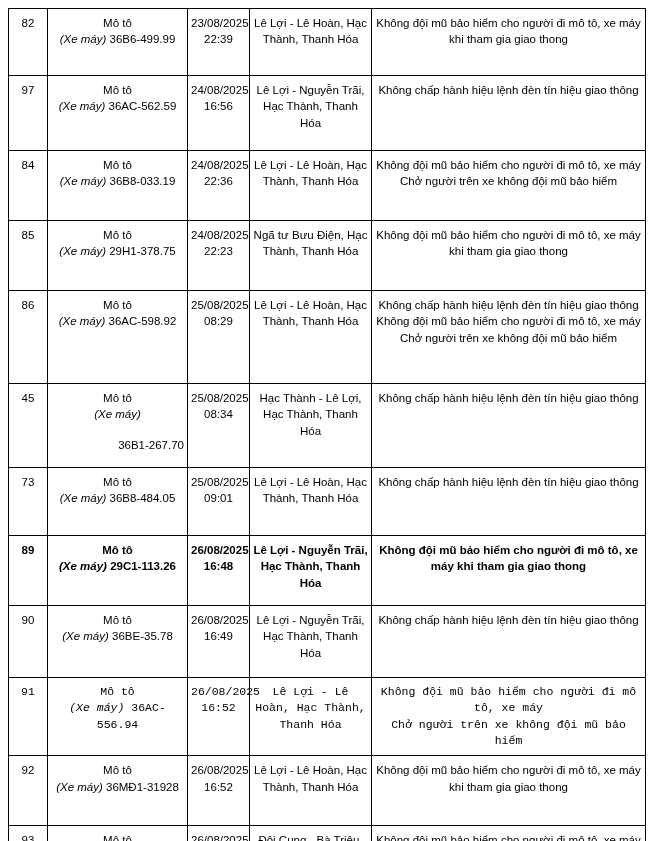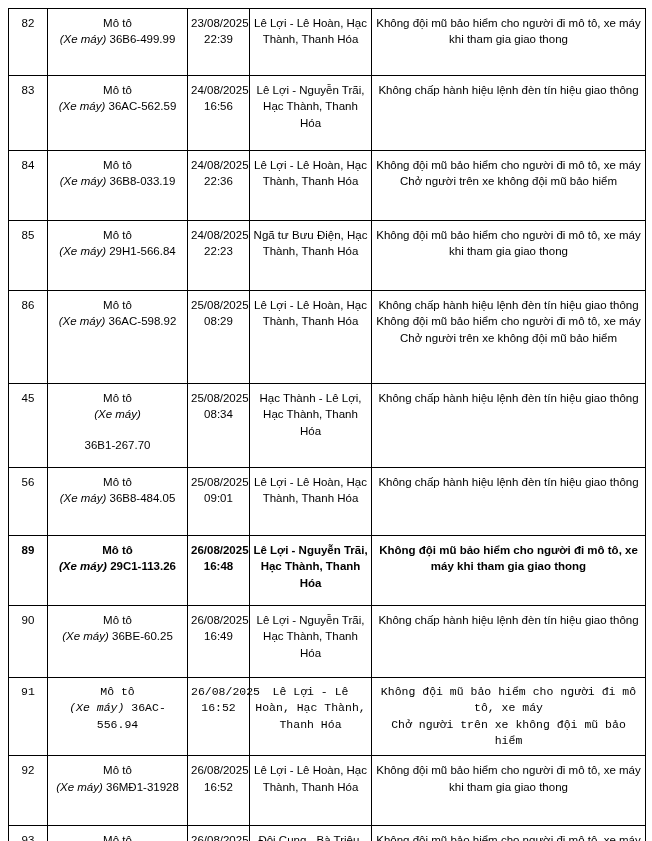--- a/index.html
+++ b/index.html
@@ -55,20 +55,21 @@
   }
   td.cell-vehicle .veh-paren {
     font-style: italic;
   }
   td.cell-vehicle.split .veh-paren-line {
     display: block;
   }
   td.cell-vehicle.split .veh-plate-alone {
     display: block;
     margin-top: 14px;
+    text-align: right;
   }
   td.cell-time .t-date { display: block; }
   td.cell-time .t-time { display: block; }
   td.cell-place {
     line-height: 1.45;
   }
   td.cell-viol .viol-line {
     display: block;
   }
   .row-82 td { height: 54px; }
@@ -106,21 +107,21 @@
           <td class="cell-time">
             <span class="t-date">23/08/2025</span>
             <span class="t-time">22:39</span>
           </td>
           <td class="cell-place">Lê Lợi - Lê Hoàn, Hạc Thành, Thanh Hóa</td>
           <td class="cell-viol">
             <span class="viol-line">Không đội mũ bảo hiểm cho người đi mô tô, xe máy khi tham gia giao thong</span>
           </td>
         </tr>
         <tr class="row-83">
-          <td class="cell-index">83</td>
+          <td class="cell-index">97</td>
           <td class="cell-vehicle">
             <span class="veh-type">Mô tô</span>
             <span class="veh-plate-line"><span class="veh-paren">(Xe máy)</span> <span>36AC-562.59</span></span>
           </td>
           <td class="cell-time">
             <span class="t-date">24/08/2025</span>
             <span class="t-time">16:56</span>
           </td>
           <td class="cell-place">Lê Lợi - Nguyễn Trãi, Hạc Thành, Thanh Hóa</td>
           <td class="cell-viol">
@@ -140,21 +141,21 @@
           <td class="cell-place">Lê Lợi - Lê Hoàn, Hạc Thành, Thanh Hóa</td>
           <td class="cell-viol">
             <span class="viol-line">Không đội mũ bảo hiểm cho người đi mô tô, xe máy</span>
             <span class="viol-line">Chở người trên xe không đội mũ bảo hiểm</span>
           </td>
         </tr>
         <tr class="row-85">
           <td class="cell-index">85</td>
           <td class="cell-vehicle">
             <span class="veh-type">Mô tô</span>
-            <span class="veh-plate-line"><span class="veh-paren">(Xe máy)</span> <span>29H1-566.84</span></span>
+            <span class="veh-plate-line"><span class="veh-paren">(Xe máy)</span> <span>29H1-378.75</span></span>
           </td>
           <td class="cell-time">
             <span class="t-date">24/08/2025</span>
             <span class="t-time">22:23</span>
           </td>
           <td class="cell-place">Ngã tư Bưu Điện, Hạc Thành, Thanh Hóa</td>
           <td class="cell-viol">
             <span class="viol-line">Không đội mũ bảo hiểm cho người đi mô tô, xe máy khi tham gia giao thong</span>
           </td>
         </tr>
@@ -185,21 +186,21 @@
           <td class="cell-time">
             <span class="t-date">25/08/2025</span>
             <span class="t-time">08:34</span>
           </td>
           <td class="cell-place">Hạc Thành - Lê Lợi, Hạc Thành, Thanh Hóa</td>
           <td class="cell-viol">
             <span class="viol-line">Không chấp hành hiệu lệnh đèn tín hiệu giao thông</span>
           </td>
         </tr>
         <tr class="row-88">
-          <td class="cell-index">56</td>
+          <td class="cell-index">73</td>
           <td class="cell-vehicle">
             <span class="veh-type">Mô tô</span>
             <span class="veh-plate-line"><span class="veh-paren">(Xe máy)</span> <span>36B8-484.05</span></span>
           </td>
           <td class="cell-time">
             <span class="t-date">25/08/2025</span>
             <span class="t-time">09:01</span>
           </td>
           <td class="cell-place">Lê Lợi - Lê Hoàn, Hạc Thành, Thanh Hóa</td>
           <td class="cell-viol">
@@ -218,21 +219,21 @@
           </td>
           <td class="cell-place">Lê Lợi - Nguyễn Trãi, Hạc Thành, Thanh Hóa</td>
           <td class="cell-viol">
             <span class="viol-line">Không đội mũ bảo hiểm cho người đi mô tô, xe máy khi tham gia giao thong</span>
           </td>
         </tr>
         <tr class="row-90">
           <td class="cell-index">90</td>
           <td class="cell-vehicle">
             <span class="veh-type">Mô tô</span>
-            <span class="veh-plate-line"><span class="veh-paren">(Xe máy)</span> <span>36BE-60.25</span></span>
+            <span class="veh-plate-line"><span class="veh-paren">(Xe máy)</span> <span>36BE-35.78</span></span>
           </td>
           <td class="cell-time">
             <span class="t-date">26/08/2025</span>
             <span class="t-time">16:49</span>
           </td>
           <td class="cell-place">Lê Lợi - Nguyễn Trãi, Hạc Thành, Thanh Hóa</td>
           <td class="cell-viol">
             <span class="viol-line">Không chấp hành hiệu lệnh đèn tín hiệu giao thông</span>
           </td>
         </tr>

